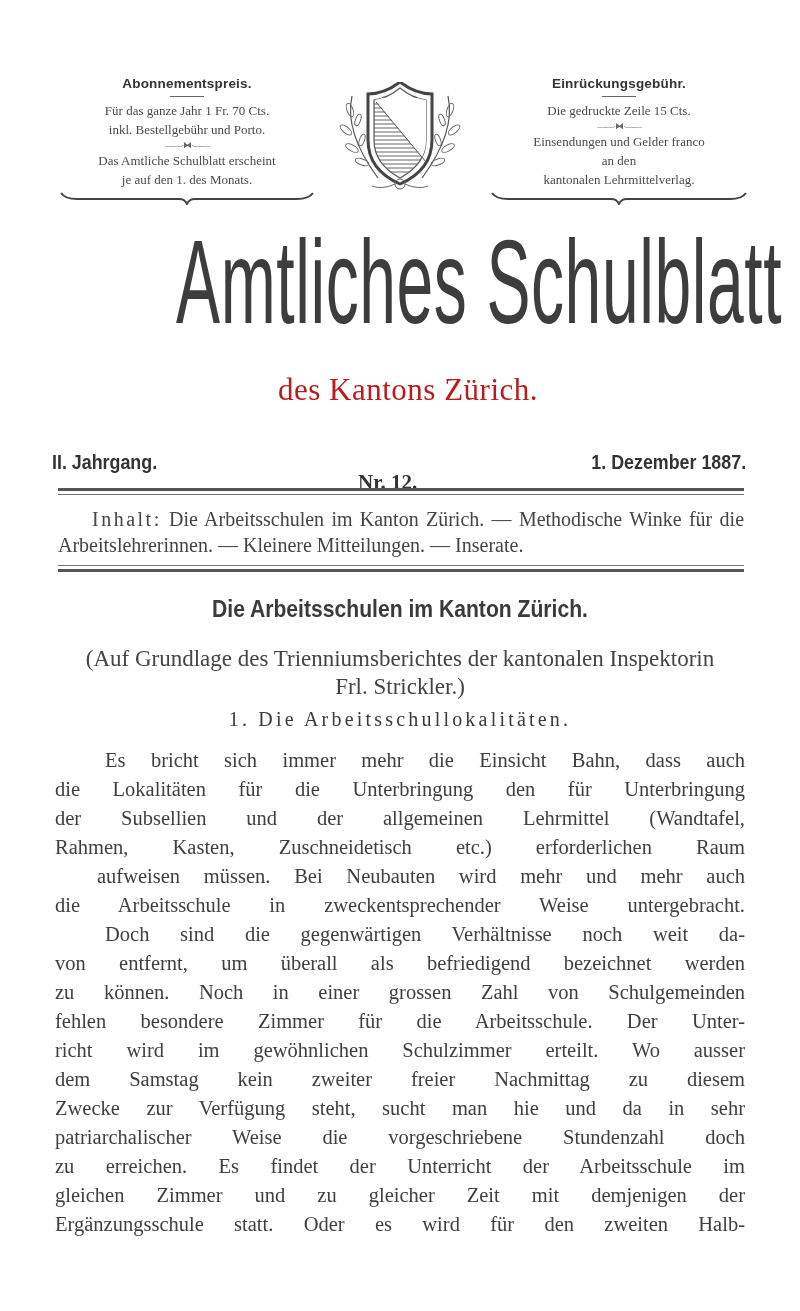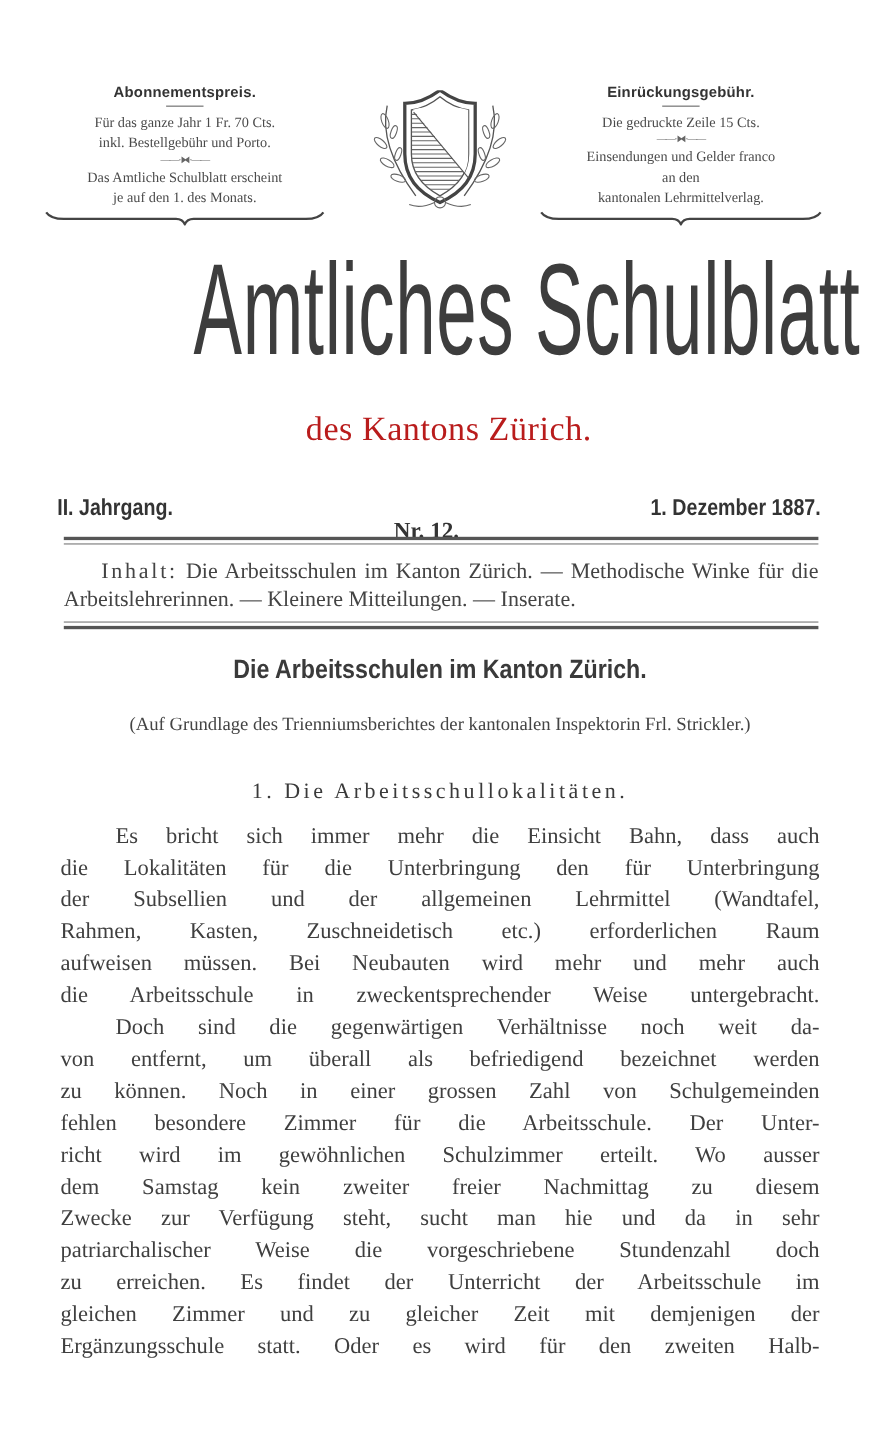--- a/index.html
+++ b/index.html
@@ -39,36 +39,36 @@
     left: 58px; width: 686px; top: 506px; font-size: 20px; line-height: 26px; color: #444;
     text-align: justify;
   }
   #contents .lbl { letter-spacing: 2.5px; }
   #article-title {
     left: 0; width: 800px; top: 595px; text-align: center;
     font-family: "Liberation Sans", "DejaVu Sans", sans-serif; font-weight: bold;
     font-size: 24px; color: #3a3a3a; transform: scaleX(0.88);
   }
   #article-sub {
-    left: 80px; width: 640px; top: 645px; text-align: center; font-size: 17px; line-height: 28px; color: #444;
+    left: 80px; width: 640px; top: 645px; text-align: center; font-size: 23px; line-height: 28px; color: #444;
   }
   #section-head {
     left: 0; width: 800px; top: 708px; text-align: center; font-size: 20px; letter-spacing: 3.2px; color: #3a3a3a;
   }
   .body-text {
     left: 55px; width: 690px; font-size: 20.5px; line-height: 29px; color: #3f3f3f;
     text-align: justify; text-align-last: justify;
   }
   .line { display: block; text-align: justify; text-align-last: justify; white-space: nowrap; }
   .line.indent { padding-left: 50px; }
 </style>
 </head>
 <body>
 
-<div class="abs box" style="left:38px; top:74px; width:260px;">
+<div class="abs box" style="left:57px; top:74px; width:260px;">
   <div class="head">Abonnementspreis.</div>
   <div class="rule-short"></div>
   <div>Für das ganze Jahr 1 Fr. 70 Cts.</div>
   <div>inkl. Bestellgebühr und Porto.</div>
   <div class="orn">——·⧓·——</div>
   <div>Das Amtliche Schulblatt erscheint</div>
   <div>je auf den 1. des Monats.</div>
   <svg class="brace" width="260" height="14" viewBox="0 0 260 14">
     <path d="M4 2 Q8 8 20 8 L122 8 Q128 8 130 13 Q132 8 138 8 L240 8 Q252 8 256 2" fill="none" stroke="#444" stroke-width="2"></path>
   </svg>
@@ -163,21 +163,21 @@
 
 <div class="abs" id="article-title">Die Arbeitsschulen im Kanton Zürich.</div>
 <div class="abs" id="article-sub">(Auf Grundlage des Trienniumsberichtes der kantonalen Inspektorin Frl. Strickler.)</div>
 <div class="abs" id="section-head">1. Die Arbeitsschullokalitäten.</div>
 
 <div class="abs body-text" style="top:746px;">
   <span class="line indent" style="display: block;"><span style="white-space: nowrap;">Es bricht sich immer mehr die Einsicht Bahn, dass auch</span></span>
   <span class="line" style="display: block;"><span style="white-space: nowrap;">die Lokalitäten für die Unterbringung den für Unterbringung</span></span>
   <span class="line" style="display: block;"><span style="white-space: nowrap;">der Subsellien und der allgemeinen Lehrmittel (Wandtafel,</span></span>
   <span class="line" style="display: block;"><span style="white-space: nowrap;">Rahmen, Kasten, Zuschneidetisch etc.) erforderlichen Raum</span></span>
-  <span class="line" style="display: block;"><span style="white-space: nowrap;">aufweisen müssen. Bei Neubauten wird mehr und mehr auch</span></span>
+  <span class="line" style="display: block;"><span style="white-space: nowrap; margin-left: 42px;">aufweisen müssen. Bei Neubauten wird mehr und mehr auch</span></span>
   <span class="line" style="display: block;"><span style="white-space: nowrap;">die Arbeitsschule in zweckentsprechender Weise untergebracht.</span></span>
 </div>
 
 <div class="abs body-text" style="top:920px;">
   <span class="line indent" style="display: block;"><span style="white-space: nowrap;">Doch sind die gegenwärtigen Verhältnisse noch weit da-</span></span>
   <span class="line" style="display: block;"><span style="white-space: nowrap;">von entfernt, um überall als befriedigend bezeichnet werden</span></span>
   <span class="line" style="display: block;"><span style="white-space: nowrap;">zu können. Noch in einer grossen Zahl von Schulgemeinden</span></span>
   <span class="line" style="display: block;"><span style="white-space: nowrap;">fehlen besondere Zimmer für die Arbeitsschule. Der Unter-</span></span>
   <span class="line" style="display: block;"><span style="white-space: nowrap;">richt wird im gewöhnlichen Schulzimmer erteilt. Wo ausser</span></span>
   <span class="line" style="display: block;"><span style="white-space: nowrap;">dem Samstag kein zweiter freier Nachmittag zu diesem</span></span>

